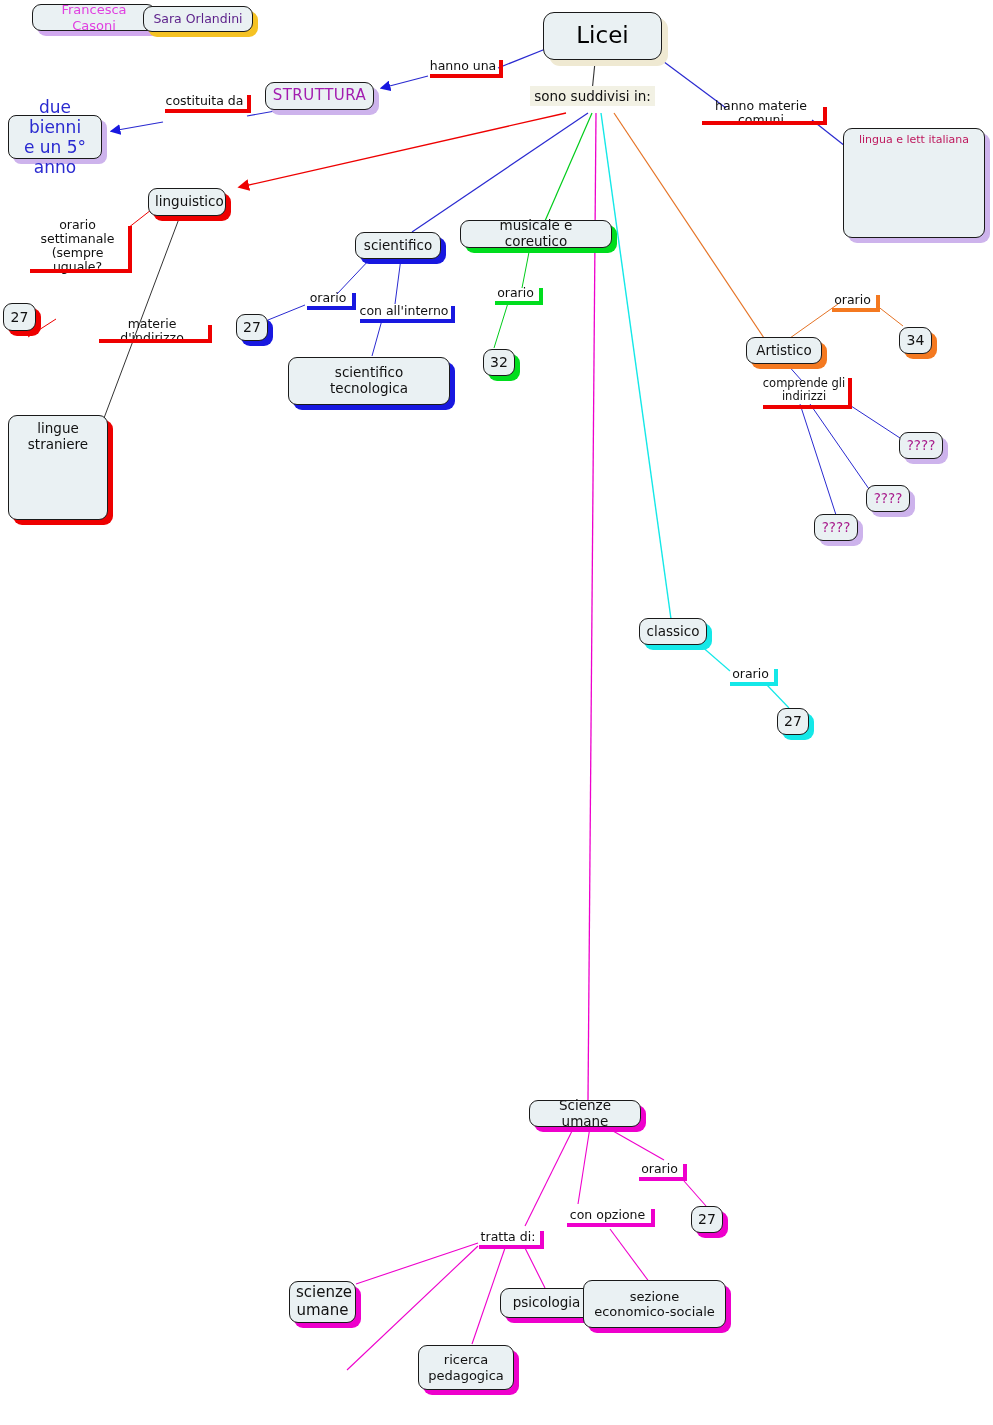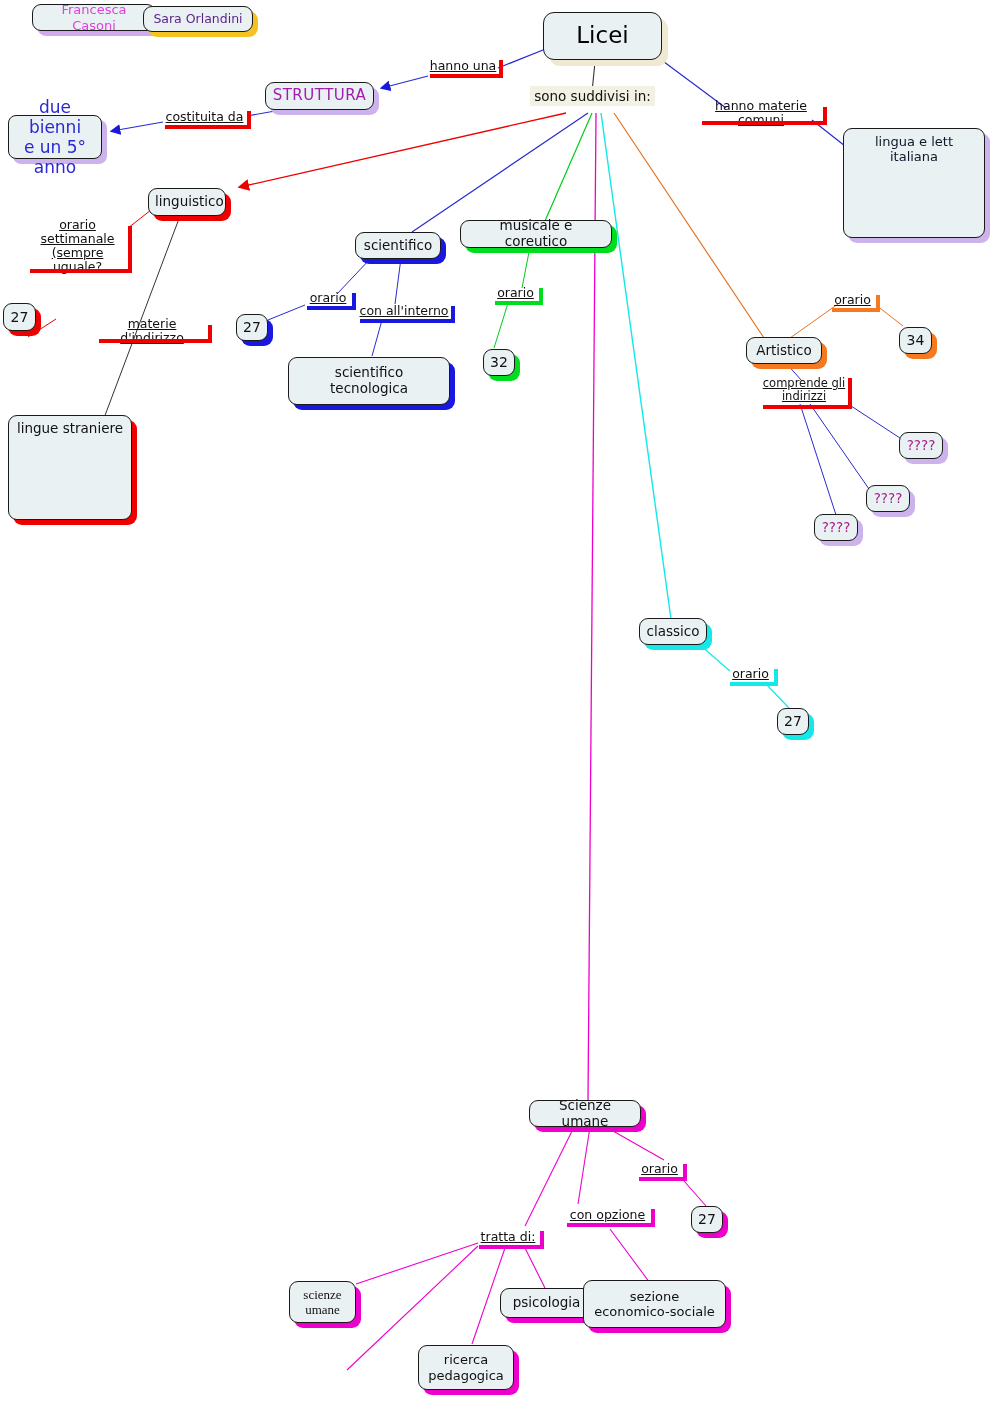--- a/index.html
+++ b/index.html
@@ -58,21 +58,20 @@
     font-size: 12.5px;
     line-height: 1.12;
     color: #111111;
     text-align: center;
     display: flex;
     align-items: center;
     justify-content: center;
     white-space: pre-line;
     z-index: 6;
     padding: 0 2px;
-    text-decoration: underline;
   }
   
   .linkphrase::after {
     content: "";
     position: absolute;
     left: 3px;
     right: -4px;
     bottom: -4px;
     height: 4px;
     background: var(--sh, #e00000);
@@ -211,39 +210,39 @@
 
   <div class="linkphrase" style="left:427px; top:57px; width:72px; height:17px; --sh:#ee0000;">
     <span>hanno una</span>
   </div>
 
   <div class="node" style="left:265px; top:82px; width:109px; height:28px; color:#a21caf; font-size:15px; letter-spacing:0.5px;
               box-shadow:5px 5px 0 0 #cdb3ec;">
     <span class="label">STRUTTURA</span>
   </div>
 
-  <div class="linkphrase" style="left:162px; top:108px; width:85px; height:17px; --sh:#ee0000;">
+  <div class="linkphrase" style="left:162px; top:92px; width:85px; height:17px; --sh:#ee0000;">
     <span>costituita da</span>
   </div>
 
   <div class="node" style="left:8px; top:115px; width:94px; height:44px; color:#2a2ad0; font-size:17px; flex-direction:column;
               box-shadow:5px 5px 0 0 #cdb3ec;border-radius:8px;">
     <span class="label" style="white-space:pre-line;">due bienni
 e un 5° anno</span>
   </div>
 
   <div class="plainphrase" style="left:530px; top:86px; width:125px; height:20px;">
     <span>sono suddivisi in:</span>
   </div>
 
   <div class="linkphrase" style="left:699px; top:104px; width:124px; height:17px; --sh:#ee0000;">
     <span>hanno materie comuni</span>
   </div>
 
-  <div class="node topalign" style="left:843px; top:128px; width:142px; height:110px; color:#0f172a; font-size:13px;
+  <div class="node topalign" style="left:843px; top:128px; width:142px; height:110px; color:#be185d; font-size:11px;
               box-shadow:5px 5px 0 0 #cdb3ec;">
     <span class="label">lingua e lett italiana</span>
   </div>
 
   <div class="node" style="left:148px; top:188px; width:78px; height:28px; font-size:13.5px;
               box-shadow:5px 5px 0 0 #ee0000;">
     <span class="label">linguistico</span>
   </div>
 
   <div class="linkphrase multiline" style="left:27px; top:223px; width:101px; height:46px; --sh:#ee0000; flex-direction:column; justify-content:center; align-items:center;">
@@ -254,21 +253,21 @@
 
   <div class="node" style="left:3px; top:303px; width:33px; height:28px; font-size:14px;
               box-shadow:5px 5px 0 0 #ee0000;">
     <span class="label">27</span>
   </div>
 
   <div class="linkphrase" style="left:96px; top:322px; width:112px; height:17px; --sh:#ee0000;">
     <span>materie d'indirizzo</span>
   </div>
 
-  <div class="node topalign" style="left:8px; top:415px; width:124px; height:105px; font-size:13.5px;
+  <div class="node topalign" style="left:8px; top:415px; width:100px; height:105px; font-size:13.5px;
               box-shadow:5px 5px 0 0 #ee0000;">
     <span class="label">lingue straniere</span>
   </div>
 
   <div class="node" style="left:355px; top:232px; width:86px; height:27px; font-size:13.5px;
               box-shadow:5px 5px 0 0 #1818e0;">
     <span class="label">scientifico</span>
   </div>
 
   <div class="linkphrase" style="left:304px; top:290px; width:48px; height:16px; --sh:#1818e0;">
@@ -367,22 +366,22 @@
   </div>
 
   <div class="linkphrase" style="left:564px; top:1206px; width:87px; height:17px; --sh:#ee00cc;">
     <span>con opzione</span>
   </div>
 
   <div class="linkphrase" style="left:476px; top:1228px; width:64px; height:17px; --sh:#ee00cc;">
     <span>tratta di:</span>
   </div>
 
-  <div class="node" style="left:289px; top:1281px; width:67px; height:42px; font-size:13px;
-              box-shadow:5px 5px 0 0 #ee00cc;font-family:Liberation Serif, serif;">
+  <div class="node" style="left:289px; top:1281px; width:67px; height:42px; font-size:15px;
+              box-shadow:5px 5px 0 0 #ee00cc;">
     <span class="label" style="white-space:pre-line;">scienze
 umane</span>
   </div>
 
 
   <div class="node" style="left:418px; top:1345px; width:96px; height:45px; font-size:13px;
               box-shadow:5px 5px 0 0 #ee00cc;">
     <span class="label" style="white-space:pre-line;">ricerca
 pedagogica</span>
   </div>

